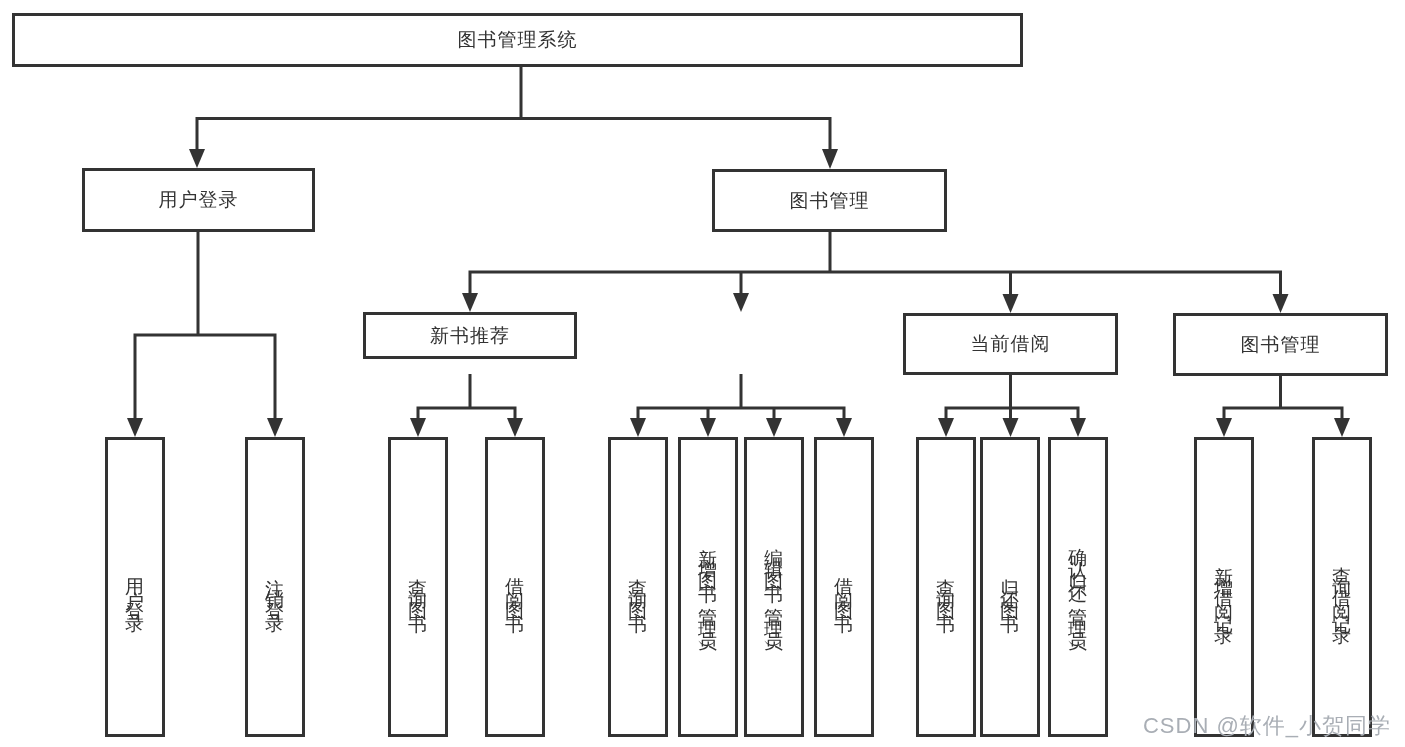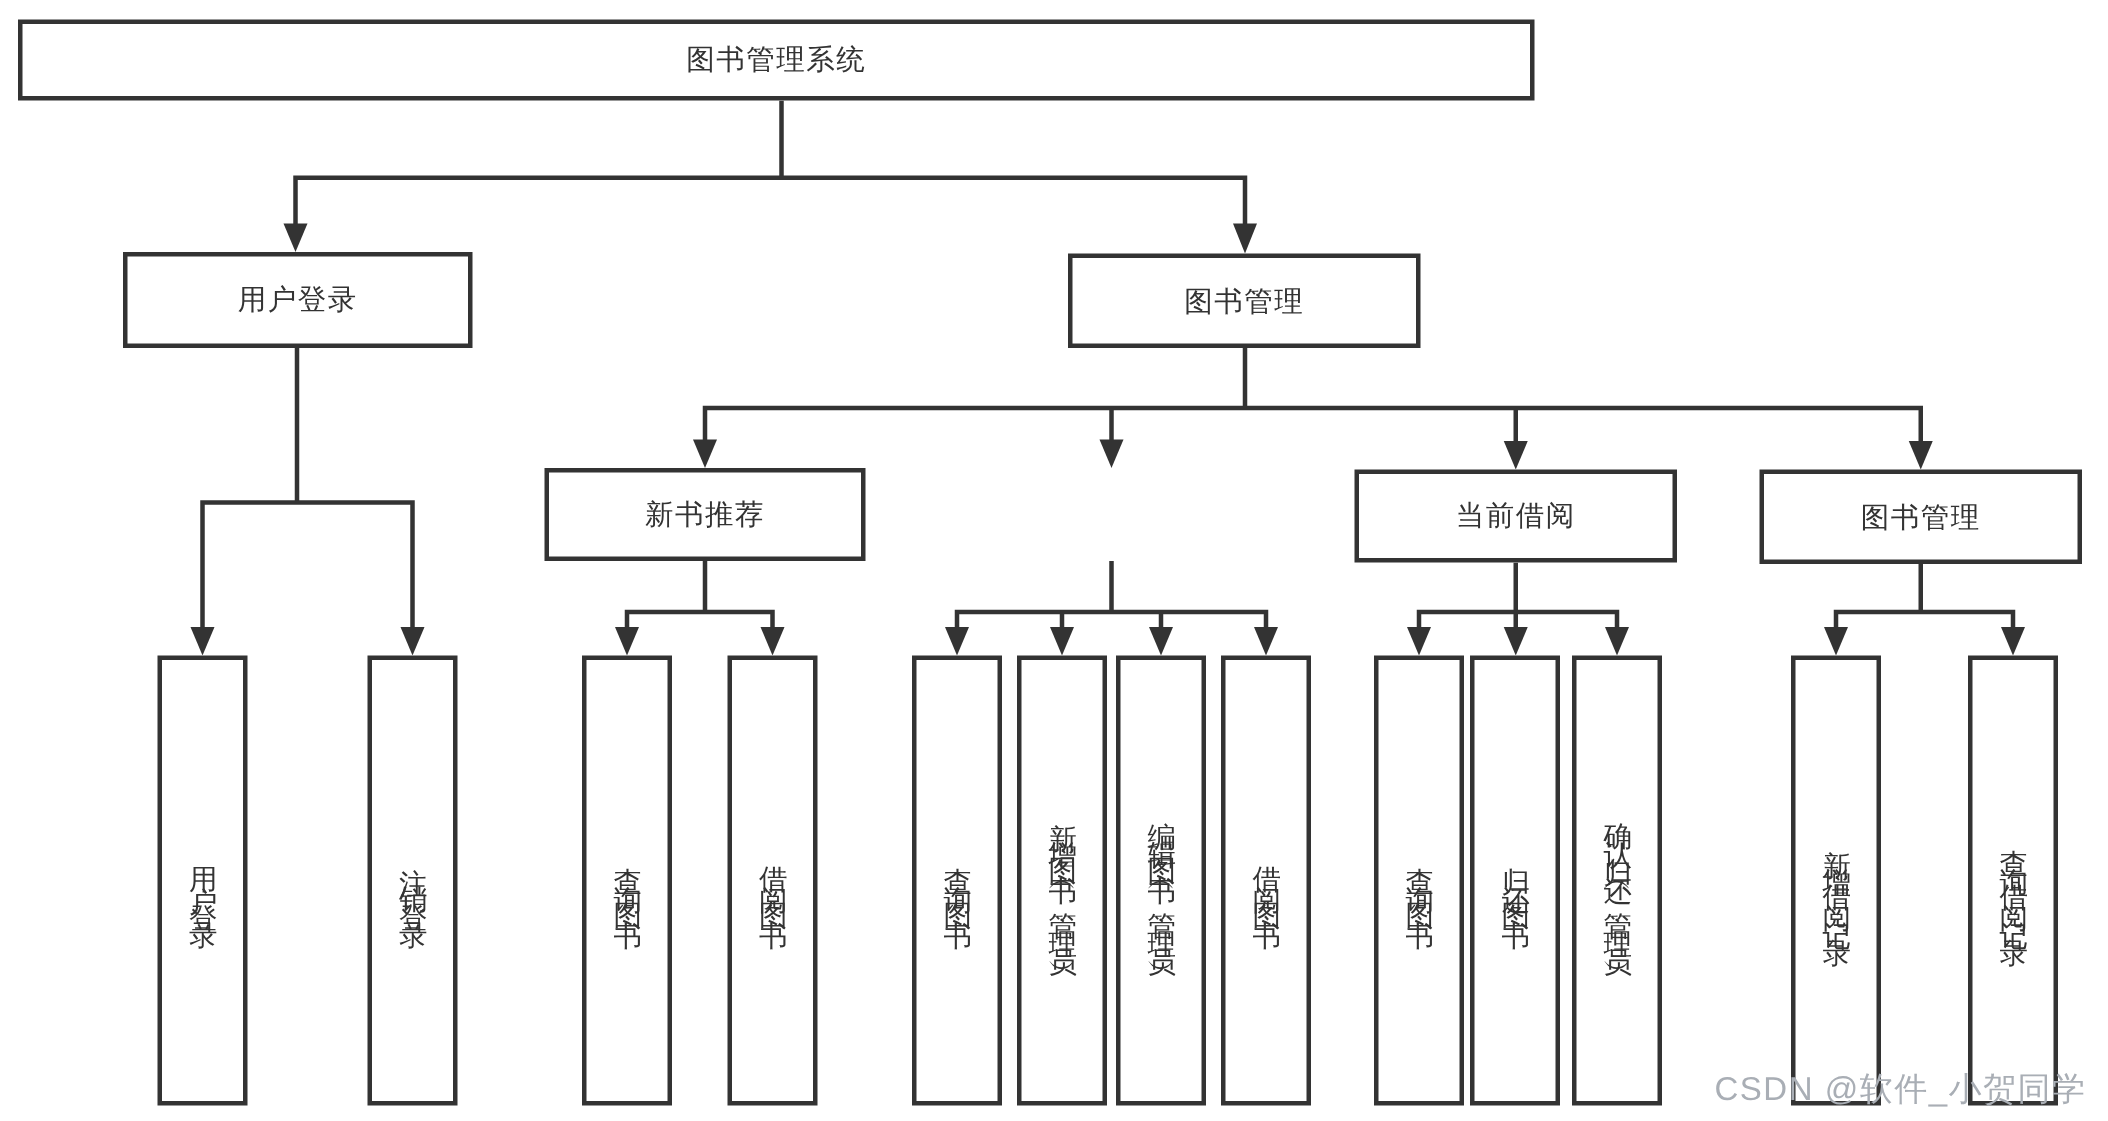--- a/index.html
+++ b/index.html
@@ -122,21 +122,21 @@
     <span>图书管理系统</span>
   </div>
 
   <div class="node hbox" style="left:82px; top:168px; width:233px; height:64px;">
     <span>用户登录</span>
   </div>
   <div class="node hbox" style="left:712px; top:169px; width:235px; height:63px;">
     <span>图书管理</span>
   </div>
 
-  <div class="node hbox" style="left:363px; top:312px; width:214px; height:62px;text-align:center;">
+  <div class="node hbox" style="left:363px; top:312px; width:214px; height:47px;text-align:center;">
     <span>新书推荐</span>
   </div>
   <div class="node hbox" style="left:903px; top:313px; width:215px; height:62px;">
     <span>当前借阅</span>
   </div>
   <div class="node hbox" style="left:1173px; top:313px; width:215px; height:63px;">
     <span>图书管理</span>
   </div>
 
   <div class="node leaf" style="left:105px;">

